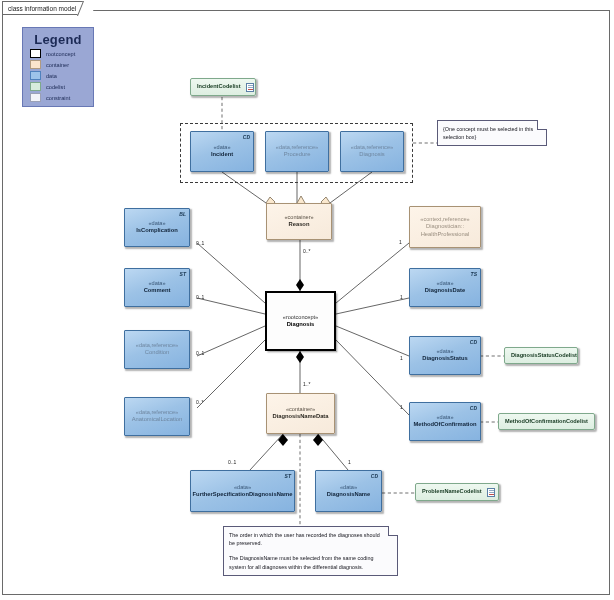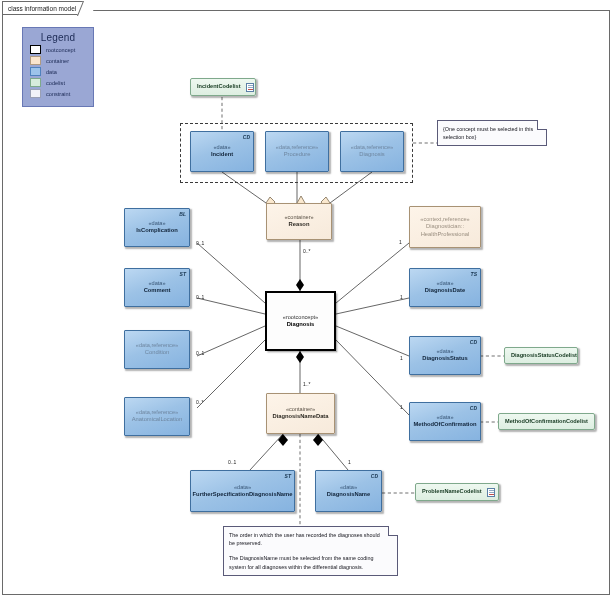--- a/index.html
+++ b/index.html
@@ -50,22 +50,22 @@
   
   .legend {
     position: absolute;
     left: 22px; top: 27px;
     width: 72px; height: 80px;
     background: #9aa7d4;
     border: 1px solid #6878b5;
   }
   .legend-title {
     text-align: center;
-    font-size: 10px;
-    font-weight: normal;
+    font-size: 13px;
+    font-weight: bold;
     color: #1c2a55;
     margin-top: 4px;
     letter-spacing: .2px;
   }
   .legend-row {
     display: flex;
     align-items: center;
     margin: 2px 0 0 7px;
   }
   .legend-swatch {

